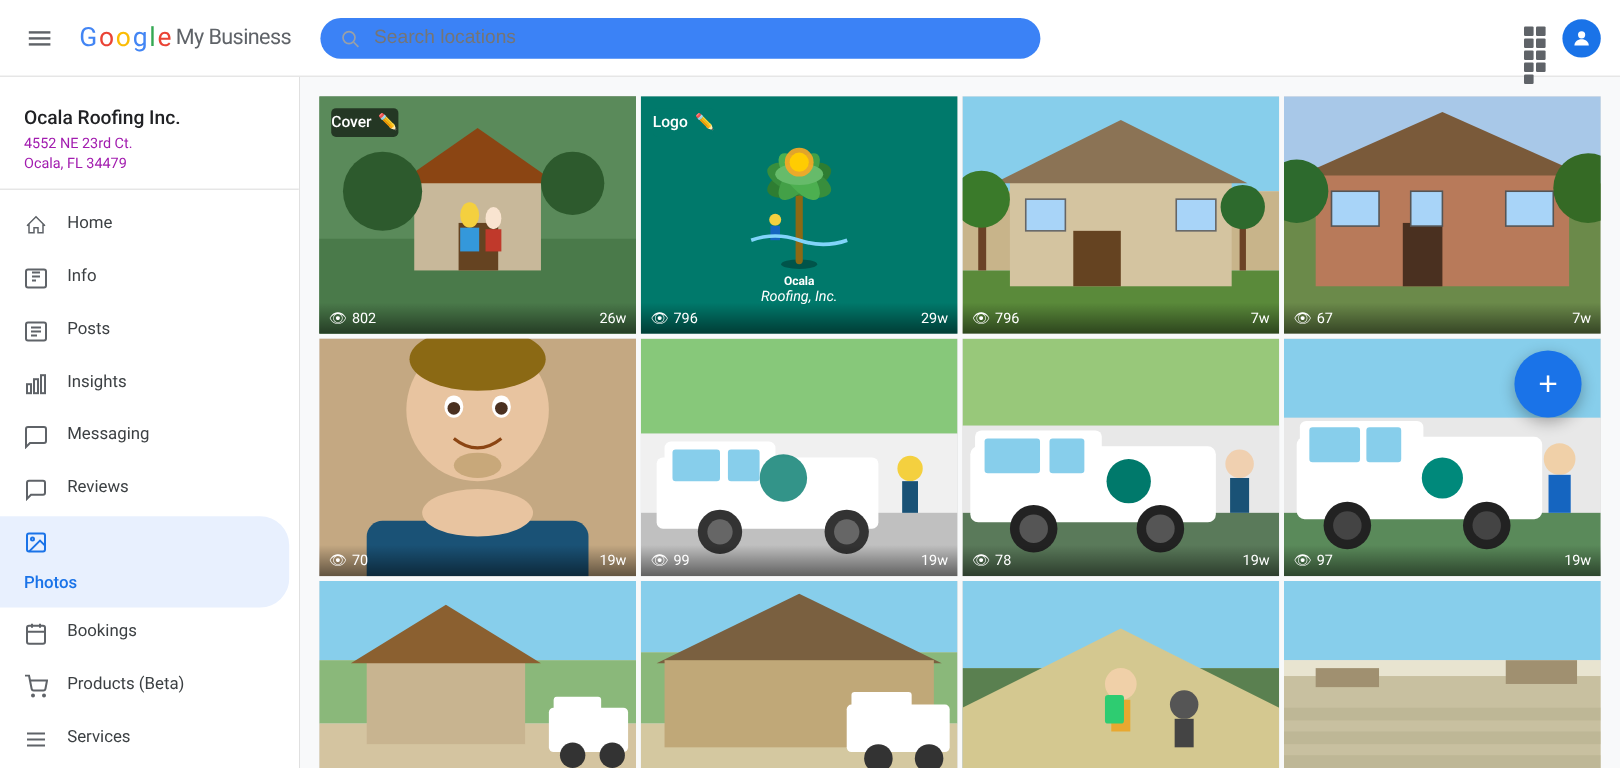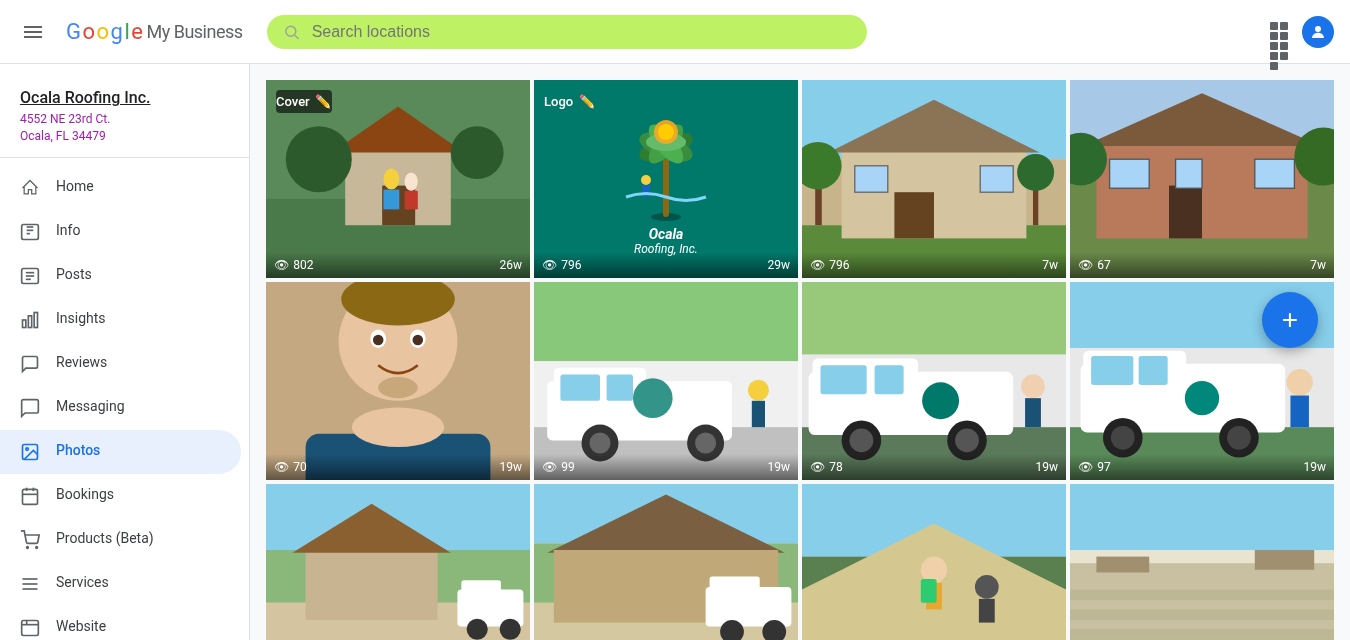--- a/index.html
+++ b/index.html
@@ -17,51 +17,51 @@
     .google-logo { display: flex; align-items: center; gap: 2px; font-size: 22px; font-weight: 400; letter-spacing: -0.5px; }
     .g-blue { color: #4285f4; }
     .g-red { color: #ea4335; }
     .g-yellow { color: #fbbc05; }
     .g-green { color: #34a853; }
     .gmb-text { color: #5f6368; font-size: 18px; margin-left: 2px; }
 
     .search-bar {
       flex: 1; max-width: 600px; margin: 0 24px;
       display: flex; align-items: center;
-      background: #bef264; border-radius: 24px; padding: 8px 16px; gap: 12px;
+      background: #3b82f6; border-radius: 24px; padding: 8px 16px; gap: 12px;
     }
     .search-bar input {
       border: none; background: transparent; outline: none;
       font-size: 16px; color: #202124; width: 100%;
     }
     .header-right { margin-left: auto; display: flex; align-items: center; gap: 12px; }
     .grid-icon { display: flex; flex-wrap: wrap; width: 20px; height: 20px; gap: 2px; cursor: pointer; }
     .grid-dot { width: 8px; height: 8px; background: #5f6368; border-radius: 1px; }
     .avatar { width: 32px; height: 32px; border-radius: 50%; background: #1a73e8; color: white; display: flex; align-items: center; justify-content: center; font-size: 12px; font-weight: 500; cursor: pointer; }
 
     
     .main-layout { display: flex; margin-top: 64px; height: calc(640px - 64px); }
 
     
     .sidebar {
       width: 250px; min-width: 250px; border-right: 1px solid #e0e0e0;
       overflow-y: auto; padding: 8px 0; background: #fff;
       display: flex; flex-direction: column;
     }
     .business-info { padding: 16px 20px 12px; border-bottom: 1px solid #e0e0e0; margin-bottom: 8px; }
-    .business-name { font-size: 16px; font-weight: 500; color: #202124; text-decoration: underline; }
+    .business-name { font-size: 16px; font-weight: 500; color: #202124; }
     .business-address { font-size: 12px; color: #a21caf; margin-top: 4px; line-height: 1.4; }
 
     .nav-item {
       display: flex; align-items: flex-start; gap: 16px;
       padding: 12px 20px; cursor: pointer; border-radius: 0 24px 24px 0;
       margin-right: 8px; color: #3c4043; font-size: 14px;
       transition: background 0.15s;
     }
-    .nav-item.active { background: #e8f0fe; color: #1a73e8; font-weight: 500; }
+    .nav-item.active { background: #e8f0fe; color: #1a73e8; font-weight: 500; flex-direction: column; }
     .nav-item.active .nav-icon { color: #1a73e8; }
     .nav-icon { width: 20px; height: 20px; display: flex; align-items: center; justify-content: center; color: #5f6368; flex-shrink: 0; }
     .nav-icon svg { width: 20px; height: 20px; }
 
     
     .content { flex: 1; overflow-y: auto; padding: 16px; background: #f8f9fa; position: relative; }
 
     
     .photo-grid { display: grid; grid-template-columns: repeat(4, 1fr); gap: 4px; }
     .photo-cell {
@@ -193,33 +193,33 @@
             <rect x="10" y="7" width="4" height="14"></rect>
             <rect x="17" y="3" width="4" height="18"></rect>
           </svg>
       </span>
       <span>Insights</span>
     </div>
 
     <div class="nav-item">
       <span class="nav-icon">
         <svg viewBox="0 0 24 24" fill="none" stroke="currentColor" stroke-width="2">
+            <path d="M20 2H4a2 2 0 00-2 2v18l4-4h14a2 2 0 002-2V4a2 2 0 00-2-2z"></path>
+          </svg>
+      </span>
+      <span>Messaging</span>
+    </div>
+
+    <div class="nav-item">
+      <span class="nav-icon">
+        <svg viewBox="0 0 24 24" fill="none" stroke="currentColor" stroke-width="2">
             <path d="M21 15a2 2 0 01-2 2H7l-4 4V5a2 2 0 012-2h14a2 2 0 012 2z"></path>
           </svg>
       </span>
       <span>Reviews</span>
-    </div>
-
-    <div class="nav-item">
-      <span class="nav-icon">
-        <svg viewBox="0 0 24 24" fill="none" stroke="currentColor" stroke-width="2">
-            <path d="M20 2H4a2 2 0 00-2 2v18l4-4h14a2 2 0 002-2V4a2 2 0 00-2-2z"></path>
-          </svg>
-      </span>
-      <span>Messaging</span>
     </div>
 
     <div class="nav-item active">
       <span class="nav-icon">
         <svg viewBox="0 0 24 24" fill="none" stroke="currentColor" stroke-width="2">
             <rect x="3" y="3" width="18" height="18" rx="2"></rect>
             <circle cx="8.5" cy="8.5" r="1.5"></circle>
             <path d="M21 15l-5-5L5 21"></path>
           </svg>
       </span>
@@ -322,21 +322,21 @@
 
             <circle cx="60" cy="30" r="12" fill="#f9a825" opacity="0.9"></circle>
             <circle cx="60" cy="30" r="8" fill="#ffcc02"></circle>
 
             <circle cx="40" cy="78" r="5" fill="#f4d03f"></circle>
             <rect x="36" y="83" width="8" height="12" fill="#1565c0"></rect>
 
             <path d="M20 95 Q40 88 60 95 Q80 102 100 95" stroke="#81d4fa" stroke-width="3" fill="none"></path>
           </svg>
           <div style="color:white; text-align:center; margin-top:4px;">
-            <div style="font-style:italic; font-size:14px; font-weight:bold;">Ocala</div>
+            <div style="font-size:10px; font-weight:bold;">Ocala</div>
             <div style="font-style:italic; font-size:12px;">Roofing, Inc.</div>
           </div>
         </div>
         <div class="photo-badge logo">
           <span>Logo</span>
           <span>✏️</span>
         </div>
         <div class="photo-overlay">
           <div class="photo-views">
             <span>👁</span>

